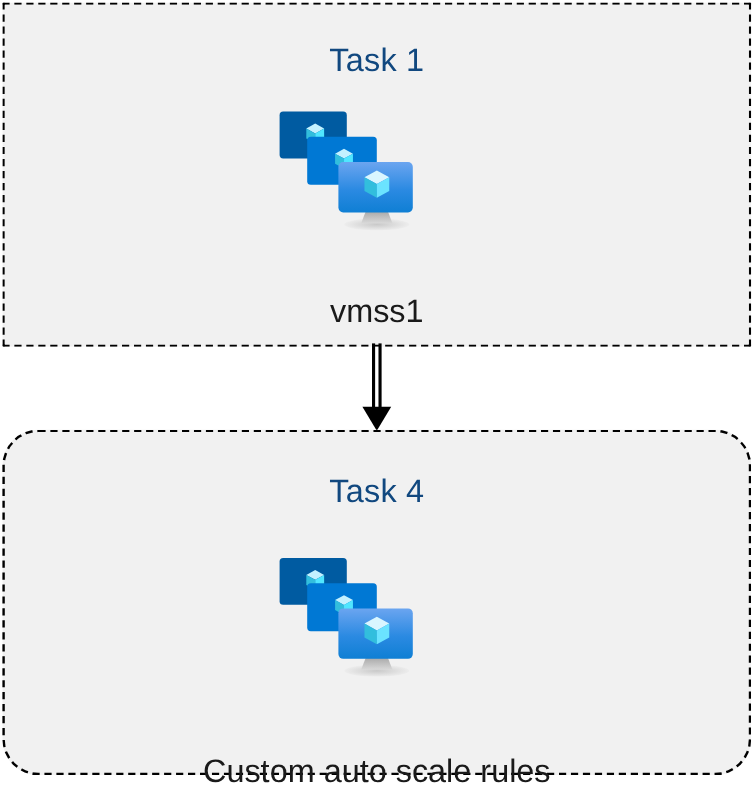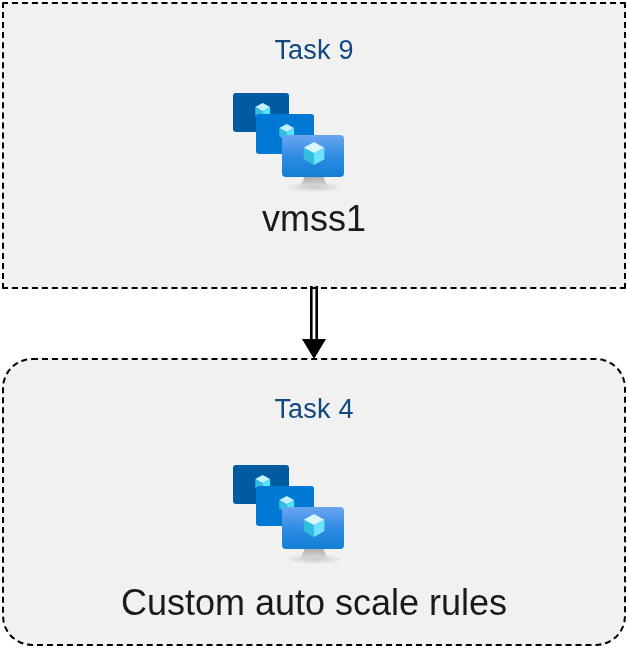--- a/index.html
+++ b/index.html
@@ -60,23 +60,24 @@
   }
   #box-task-3 .box-title { top: 30px; }
   #box-task-4 .box-title { top: 33px; }
 
   .box-caption {
     position: absolute;
     left: 0;
     width: 100%;
     text-align: center;
     color: #1a1a1a;
-    font-size: 36px;
+    font-size: 27px;
     line-height: 34px;
     white-space: nowrap;
+    margin-top: 40px;
   }
   #caption-vmss1   { top: 198px; }
   #caption-zones   { top: 232px; }
   #caption-rules   { top: 226px; }
 
   
   .vmss-icon {
     position: absolute;
     width: 116px;
     height: 102px;
@@ -93,21 +94,21 @@
     height: 76px;
   }
 </style>
 </head>
 <body>
 
 <div id="canvas">
 
   <div class="task-box" id="box-task-3">
 
-    <div class="box-title">Task 9</div>
+    <div class="box-title">Task 1</div>
 
     <div class="vmss-icon" id="icon-task-3">
       <svg width="116" height="102" viewBox="0 0 116 102" xmlns="http://www.w3.org/2000/svg">
         <defs>
           <linearGradient id="g-front-3" x1="0" y1="0" x2="0" y2="1">
             <stop offset="0" stop-color="#6BA5F0"></stop>
             <stop offset="0.55" stop-color="#2B8AE2"></stop>
             <stop offset="1" stop-color="#0F7FD4"></stop>
           </linearGradient>
           <linearGradient id="g-stand-3" x1="0" y1="0" x2="0" y2="1">

